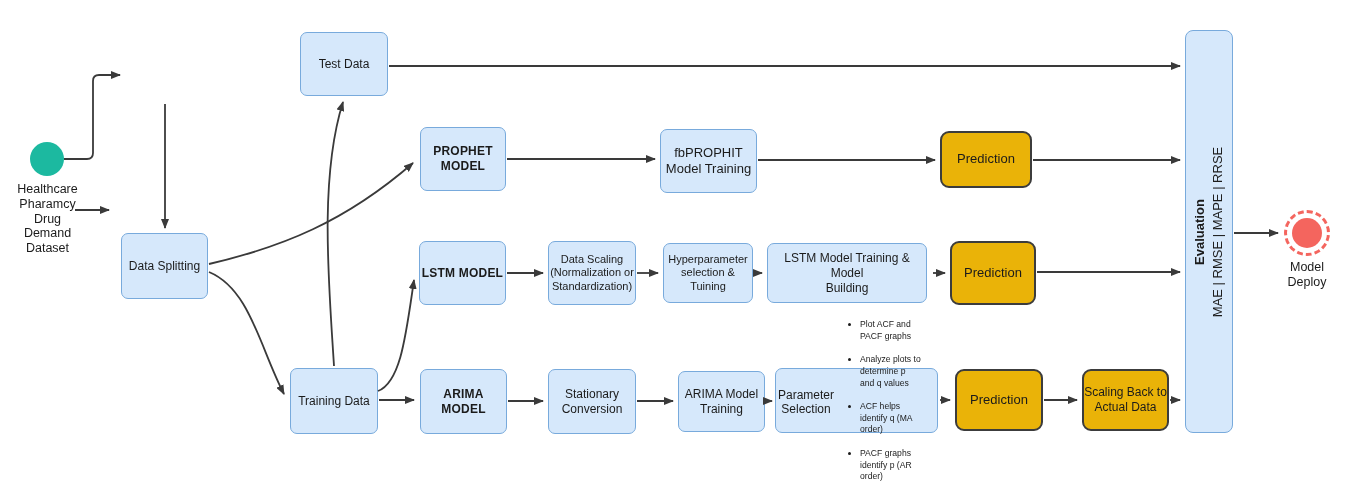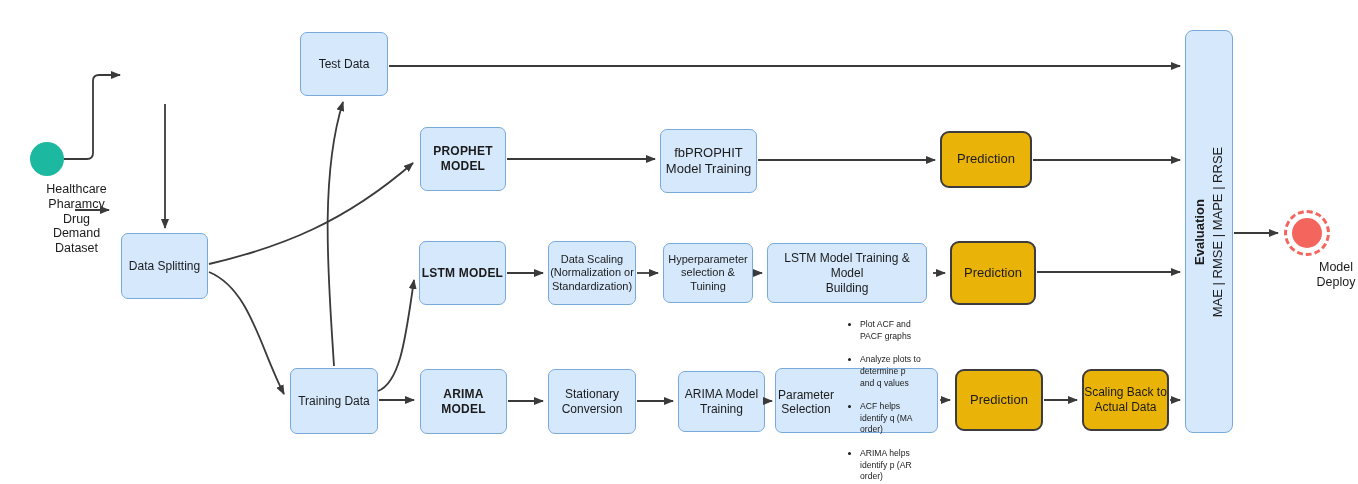--- a/index.html
+++ b/index.html
@@ -23,21 +23,21 @@
   .param li { margin:12px; padding:0; }
 
   .circle { position:absolute; border-radius:50%; z-index:2; }
   .dataset-circle { left:30px; top:142px; width:34px; height:34px; background:#1cb9a0; }
   .deploy-ring { left:1284px; top:210px; width:40px; height:40px;
                  border:3px dashed #f4655e; background:#ffffff; display:flex;
                  align-items:center; justify-content:center; }
   .deploy-core { width:30px; height:30px; border-radius:50%; background:#f4655e; }
 
   .freelabel { position:absolute; text-align:center; color:#1b1b1b; z-index:2;
-               white-space:pre-line; font-size:12.5px; line-height:1.18;padding-left:29px; }
+               white-space:pre-line; font-size:12.5px; line-height:1.18; }
   .dataset-label { left:0px; top:182px; width:95px; }
   .deploy-label { left:1270px; top:260px; width:74px; }
 
   .eval-box { background:#d6e8fb; border:1.6px solid #78aadc; border-radius:8px; }
   .eval-text { position:absolute; left:50%; top:50%;
                transform:translate(-50%,-50%) rotate(-90deg);
                white-space:nowrap; text-align:center; color:#1b1b1b; }
   .eval-text .t1 { font-weight:bold; font-size:13px; line-height:1.35; }
   .eval-text .t2 { font-size:13px; line-height:1.35; }
 
@@ -142,21 +142,21 @@
   <div class="node blue fs12" style="left:678px; top:371px; width:87px; height:61px;">
     <span>ARIMA Model
 Training</span>
   </div>
   <div class="node blue param" style="left:775px; top:368px; width:163px; height:65px;">
     <div class="param-title">Parameter Selection</div>
     <ul>
       <li>Plot ACF and PACF graphs</li>
       <li>Analyze plots to determine p and q values</li>
       <li>ACF helps identify q (MA order)</li>
-      <li>ARIMA helps identify p (AR order)</li>
+      <li>PACF graphs identify p (AR order)</li>
     </ul>
   </div>
   <div class="node white fs13" style="left:955px; top:369px; width:88px; height:62px;">
     <span>Prediction</span>
   </div>
   <div class="node white fs12" style="left:1082px; top:369px; width:87px; height:62px;">
     <span>Scaling Back to
 Actual Data</span>
   </div>
 

